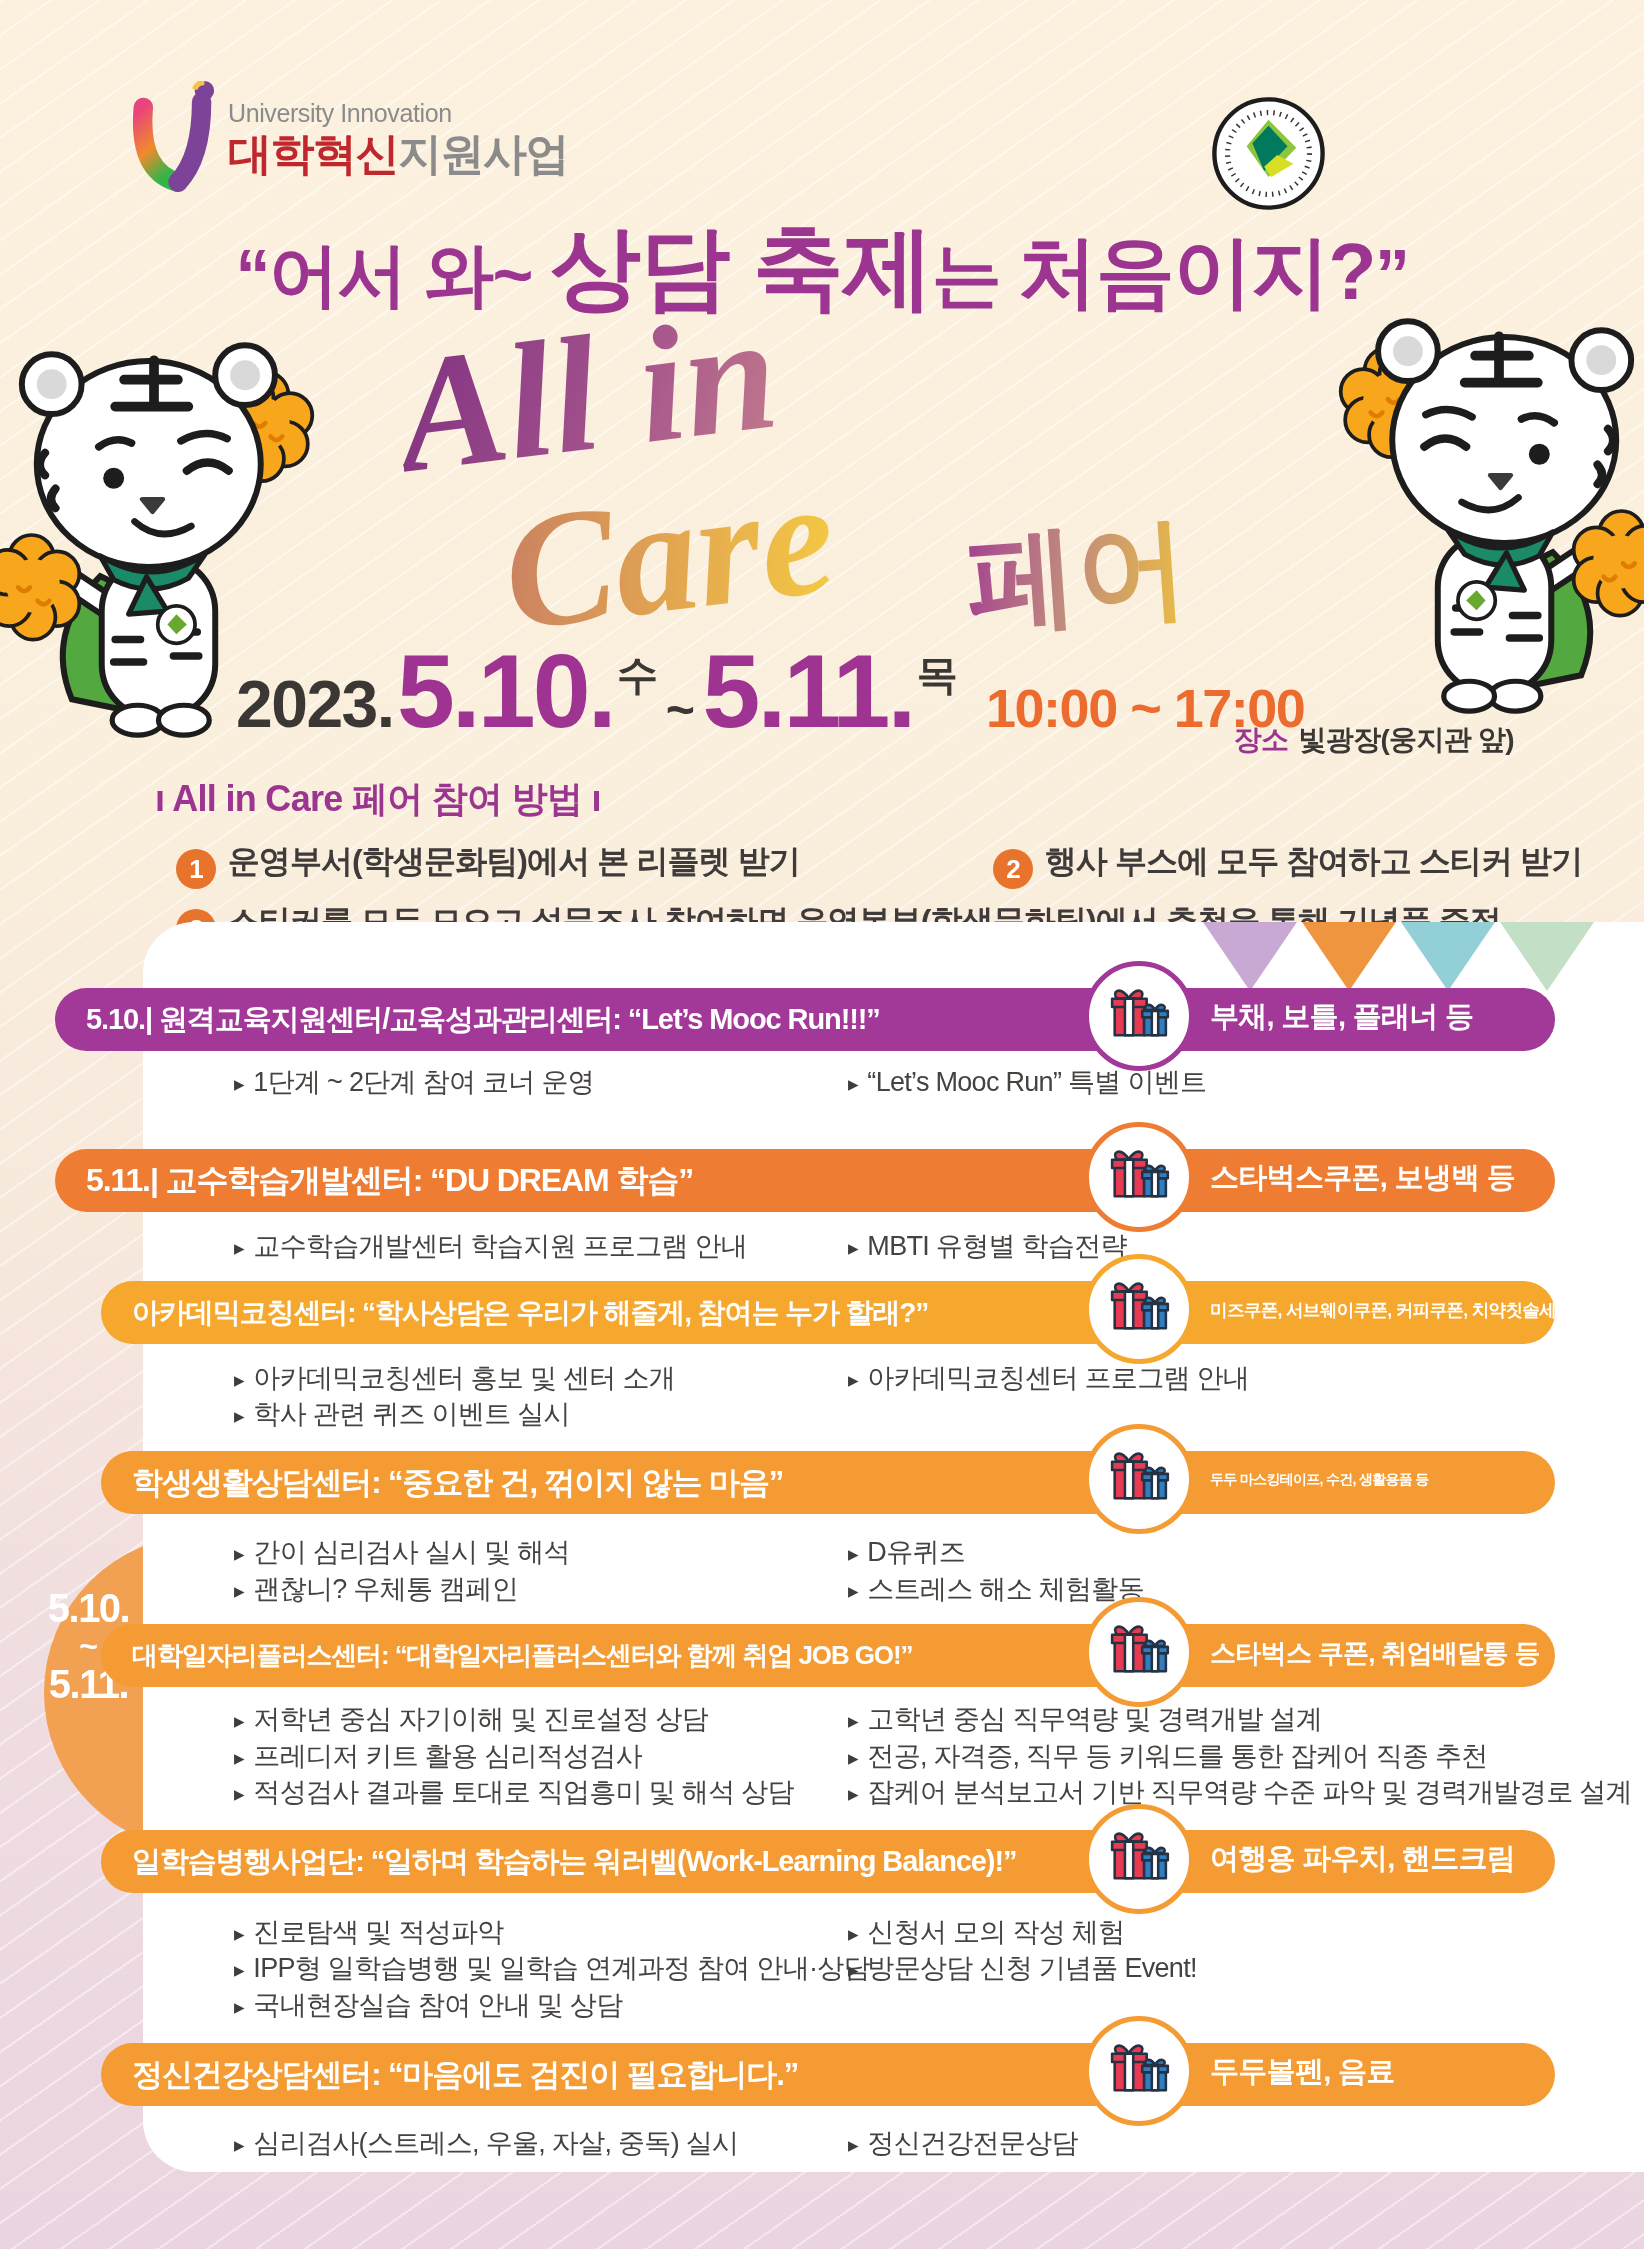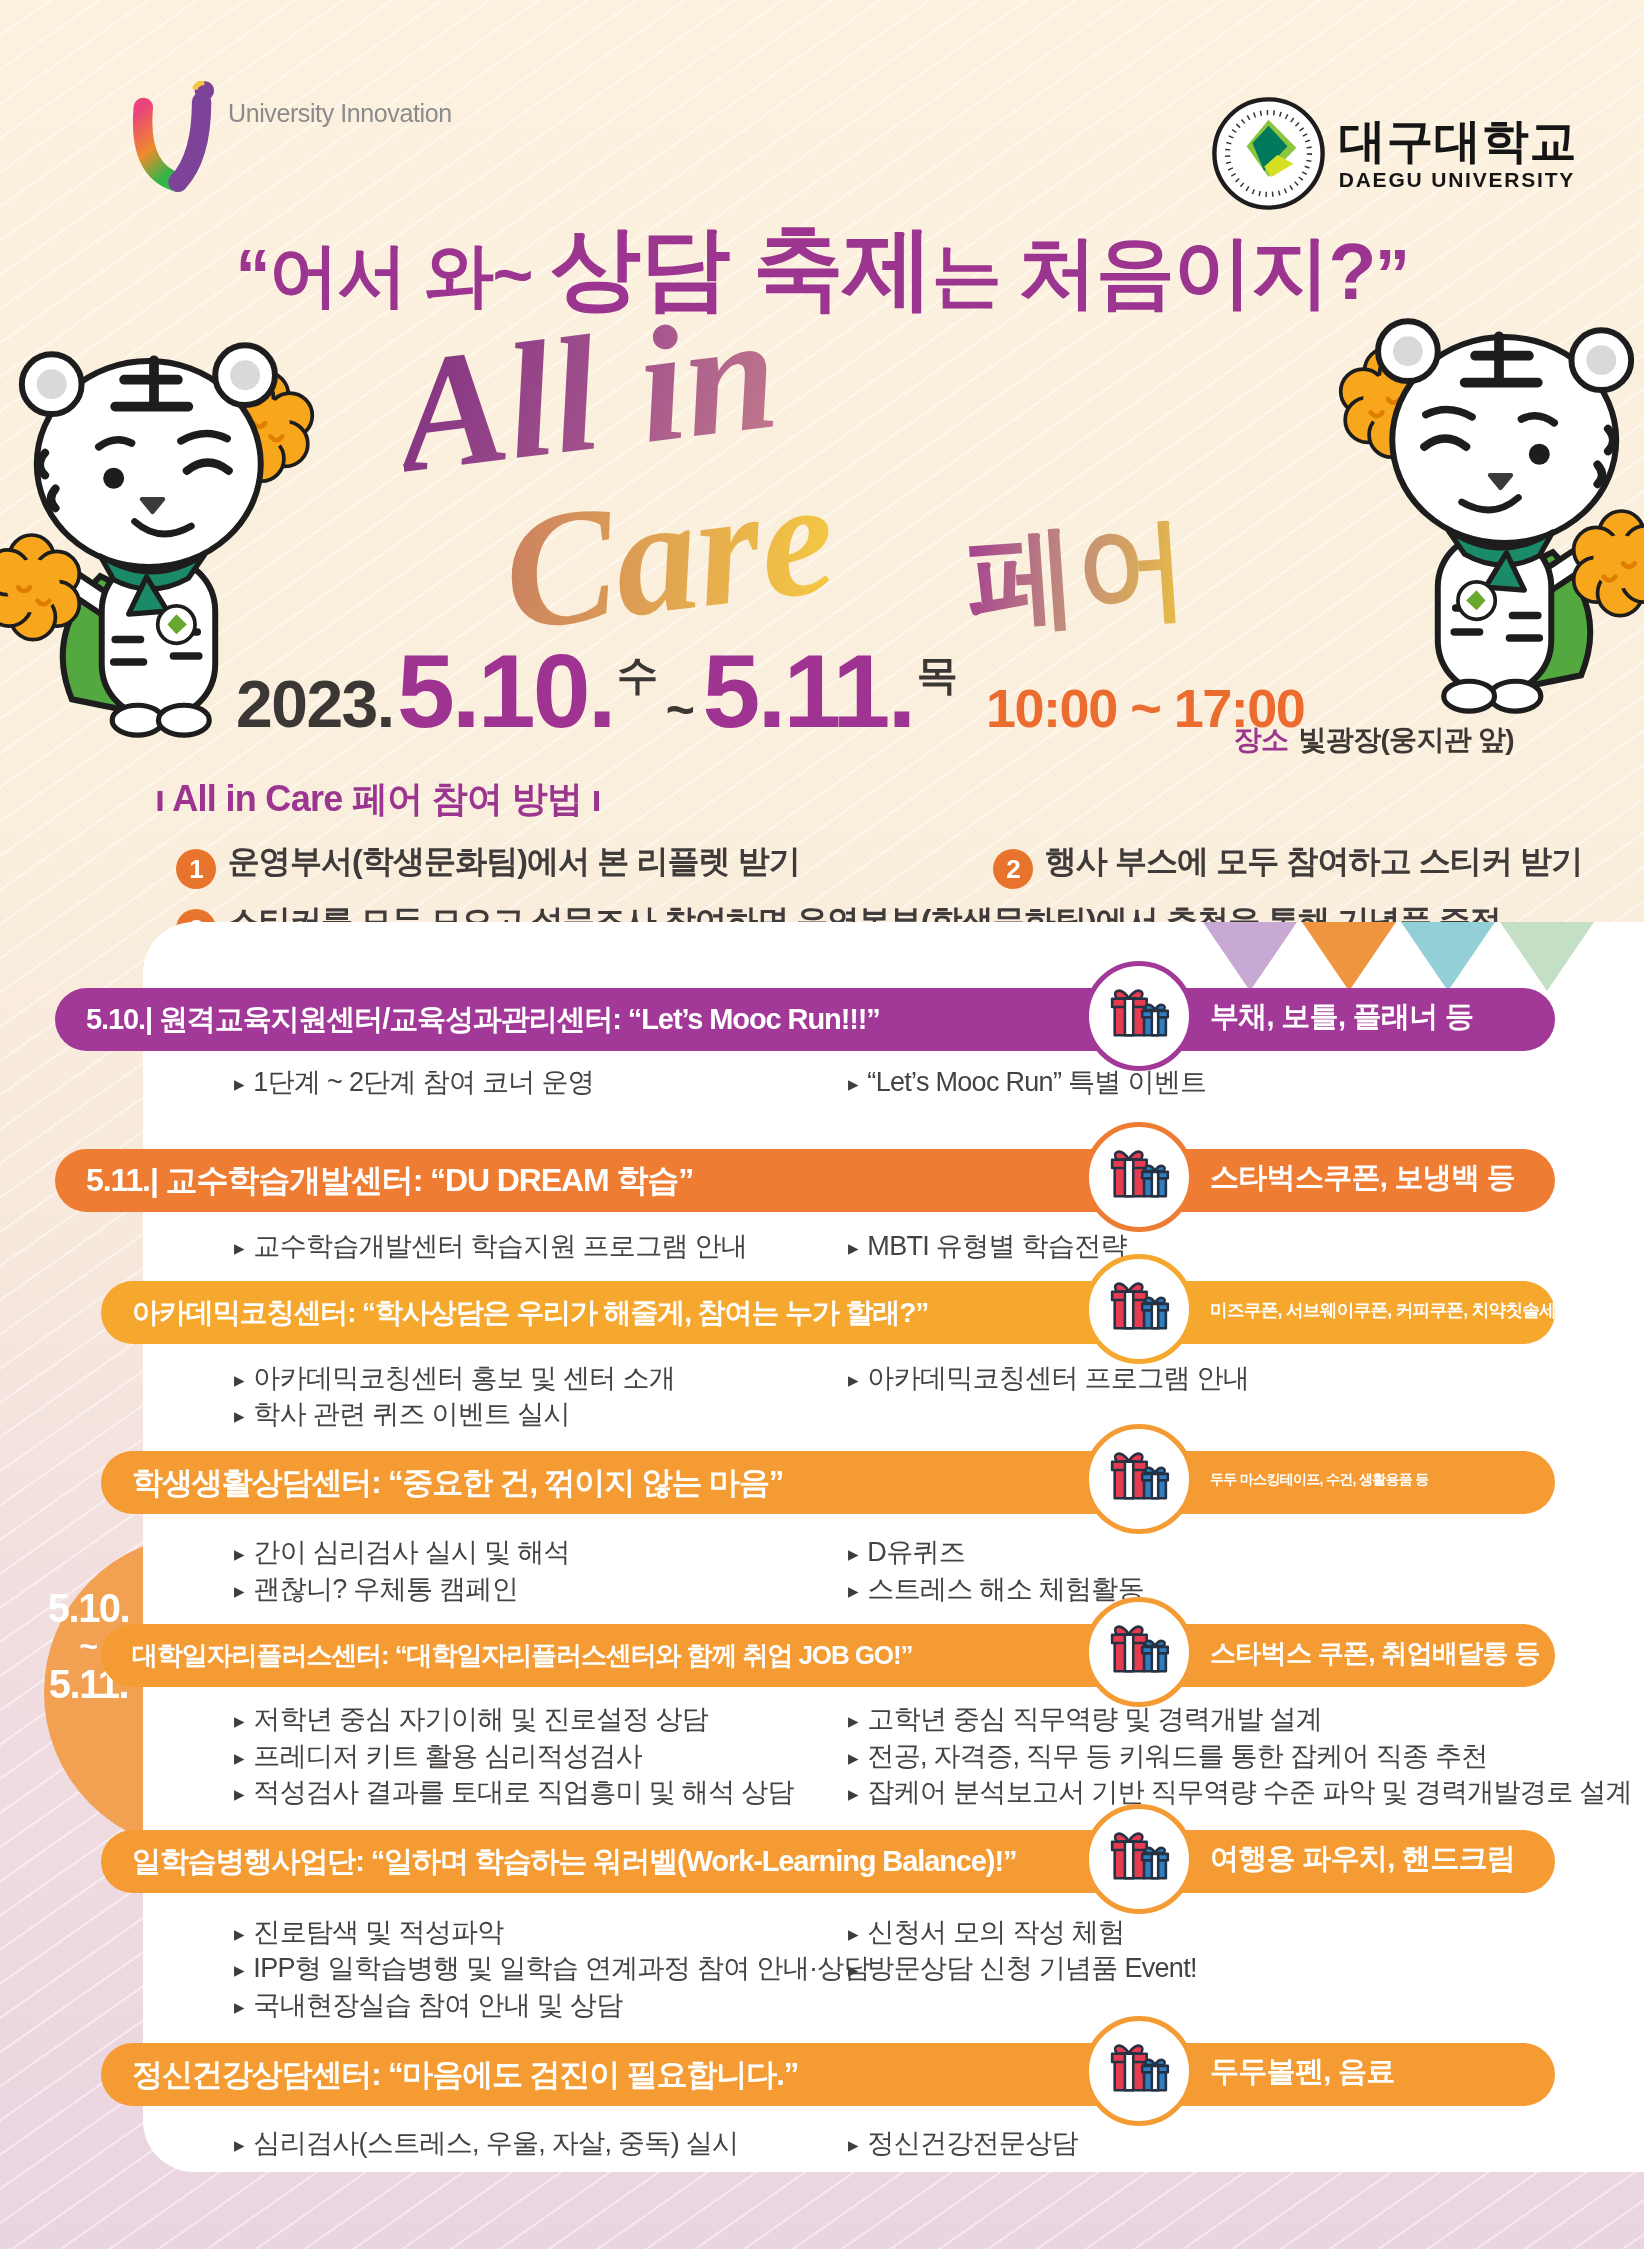--- a/index.html
+++ b/index.html
@@ -98,35 +98,34 @@
             <stop offset="1" stop-color="#35B44A"></stop>
         </linearGradient>
       </defs>
       <path d="M28 38 Q20 130 78 146" stroke="url(#gU)" stroke-width="28" fill="none" stroke-linecap="round"></path>
       <path d="M112 30 Q112 110 78 146" stroke="#7C4398" stroke-width="28" fill="none" stroke-linecap="round"></path>
       <circle cx="116" cy="14" r="14" fill="#7C4398"></circle>
       <path d="M102 12 a14 14 0 0 1 14 -10" stroke="#F6C545" stroke-width="8" fill="none"></path>
     </svg>
     <div class="txt">
       <div class="en">University Innovation</div>
+      <div class="ko">
+        <span class="red">대학혁신</span><span class="gray">지원사업</span>
+      </div>
     </div>
   </div>
 
   <div class="abs dulogo">
     <svg viewBox="0 0 160 160">
       <circle cx="80" cy="80" r="74" fill="#fff" stroke="#1d1d1d" stroke-width="6"></circle>
       <circle cx="80" cy="80" r="56" fill="none" stroke="#333" stroke-width="7" stroke-dasharray="2 7"></circle>
       <path d="M80 34 L118 72 L80 112 L50 70 Z" fill="#8CC63F"></path>
       <path d="M80 42 L106 70 L74 104 L58 66 Z" fill="#00795C"></path>
       <path d="M92 82 L114 94 L84 112 L74 98 Z" fill="#D7DF23"></path>
     </svg>
-    <div class="txt">
-      <div class="ko">대구대학교</div>
-      <div class="en">DAEGU UNIVERSITY</div>
-    </div>
   </div>
 
   <div class="abs tagline" id="tagline"><span class="s0">“어서 와~ </span><span class="s1">상담 축제</span><span class="s0">는 </span><span class="s2">처음이지?</span><span class="s0">”</span></div>
 
   <div class="abs bigline allin">All in</div>
   <div class="abs bigline care">Care</div>
   <div class="abs fair">페어</div>
 
   <svg class="abs tiger" viewBox="0 0 440 600" style="left:-13px;top:311px;width:331px;height:448px;">
     <g id="tigerL">

